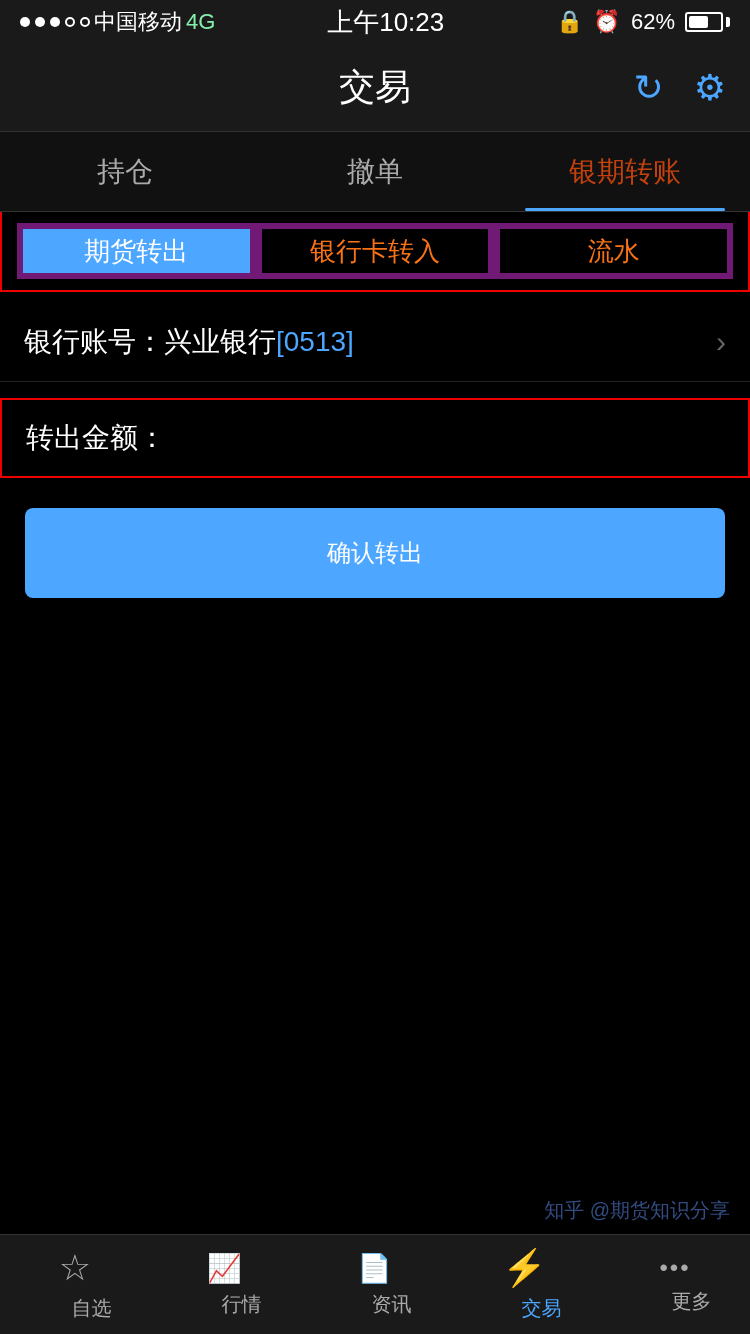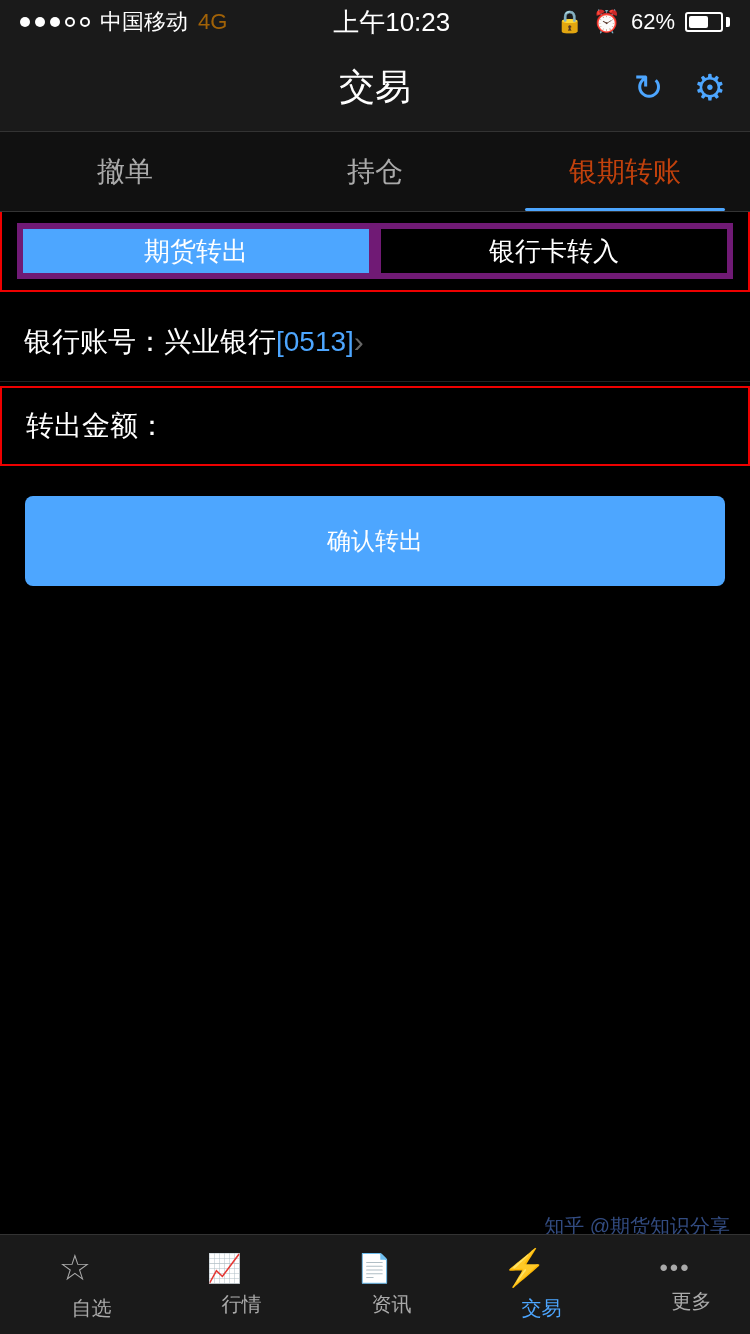--- a/index.html
+++ b/index.html
@@ -20,30 +20,30 @@
       background: #1a1a1a;
       display: flex;
       align-items: center;
       justify-content: space-between;
       padding: 0 20px;
       font-size: 24px;
     }
     .status-left {
       display: flex;
       align-items: center;
-      gap: 10px;
+      gap: 4px;
     }
     .signal-dots {
       display: flex; gap: 5px; align-items: center;
     }
     .dot { width: 10px; height: 10px; border-radius: 50%; }
     .dot.filled { background: #fff; }
     .dot.empty { background: transparent; border: 2px solid #fff; }
     .carrier { font-size: 22px; color: #fff; }
-    .network { font-size: 22px; color: #a16207; }
+    .network { font-size: 22px; color: #86efac; }
     .status-center { font-size: 26px; color: #fff; font-weight: 500; }
     .status-right { display: flex; align-items: center; gap: 10px; font-size: 22px; }
     .battery-icon {
       display: flex; align-items: center; gap: 3px;
     }
     .battery-body {
       width: 38px; height: 20px; border: 2px solid #fff; border-radius: 3px; position: relative;
       display: flex; align-items: center; padding: 2px;
     }
     .battery-fill {
@@ -137,34 +137,36 @@
       font-size: 26px;
       cursor: pointer;
       border: 6px solid #701a75;
     }
     .sub-tab.active {
       background: #4da6ff;
       color: #fff;
     }
     .sub-tab.inactive {
       background: transparent;
-      color: #ffffff;
+      color: #f97316;
       align-items: center;
     }
 
     
     .bank-account-row {
       width: 750px;
       height: 80px;
       background: #000;
       display: flex;
       align-items: center;
       padding: 0 24px;
       border-bottom: 1px solid #222;
+      justify-content: space-between;
       margin-top: 10px;
+      gap: 31px;
     }
     .bank-account-text {
       font-size: 28px;
       color: #fff;
     }
     .bank-account-text .highlight {
       color: #4da6ff;
     }
     .chevron-right {
       font-size: 30px;
@@ -173,21 +175,21 @@
 
     
     .amount-row {
       width: 750px;
       min-height: 80px;
       background: #000;
       display: flex;
       align-items: center;
       padding: 16px 24px;
       border: 2px solid #e00;
-      margin-top: 4px;
+      margin-top: 16px;
     }
     .amount-label {
       font-size: 28px;
       color: #fff;
       white-space: nowrap;
     }
     .amount-input {
       flex: 1;
       background: transparent;
       border: none;
@@ -249,21 +251,21 @@
       font-size: 20px;
       color: #aaa;
       margin-left: 33px;
     }
     .bottom-nav-label.active-label {
       color: #4da6ff;
     }
 
     .watermark {
       position: fixed;
-      bottom: 94px;
+      bottom: 110px;
       right: 20px;
       font-size: 20px;
       color: rgba(100,150,255,0.5);
     }
   </style>
 </head>
 <body>
 
 <div class="status-bar">
   <div class="status-left">
@@ -294,38 +296,41 @@
 <div class="header">
   <span class="header-title">交易</span>
   <div class="header-actions">
     <span class="header-icon">↻</span>
     <span class="header-icon">⚙</span>
   </div>
 </div>
 
 <div class="nav-tabs">
   <div class="nav-tab">
+    <span>持仓</span>
+  </div>
+  <div class="nav-tab">
     <span>撤单</span>
-  </div>
-  <div class="nav-tab">
-    <span>持仓</span>
   </div>
   <div class="nav-tab active">
     <span>银期转账</span>
   </div>
 </div>
 
 <div class="main-content">
 
   <div class="sub-tabs">
     <div class="sub-tab active">
       <span>期货转出</span>
     </div>
     <div class="sub-tab inactive">
       <span>银行卡转入</span>
+    </div>
+    <div class="sub-tab inactive">
+      <span>流水</span>
     </div>
   </div>
 
   <div class="bank-account-row">
     <span class="bank-account-text">
       <span>银行账号：兴业银行</span><span class="highlight">[0513]</span>
     </span>
     <span class="chevron-right">›</span>
   </div>
 

